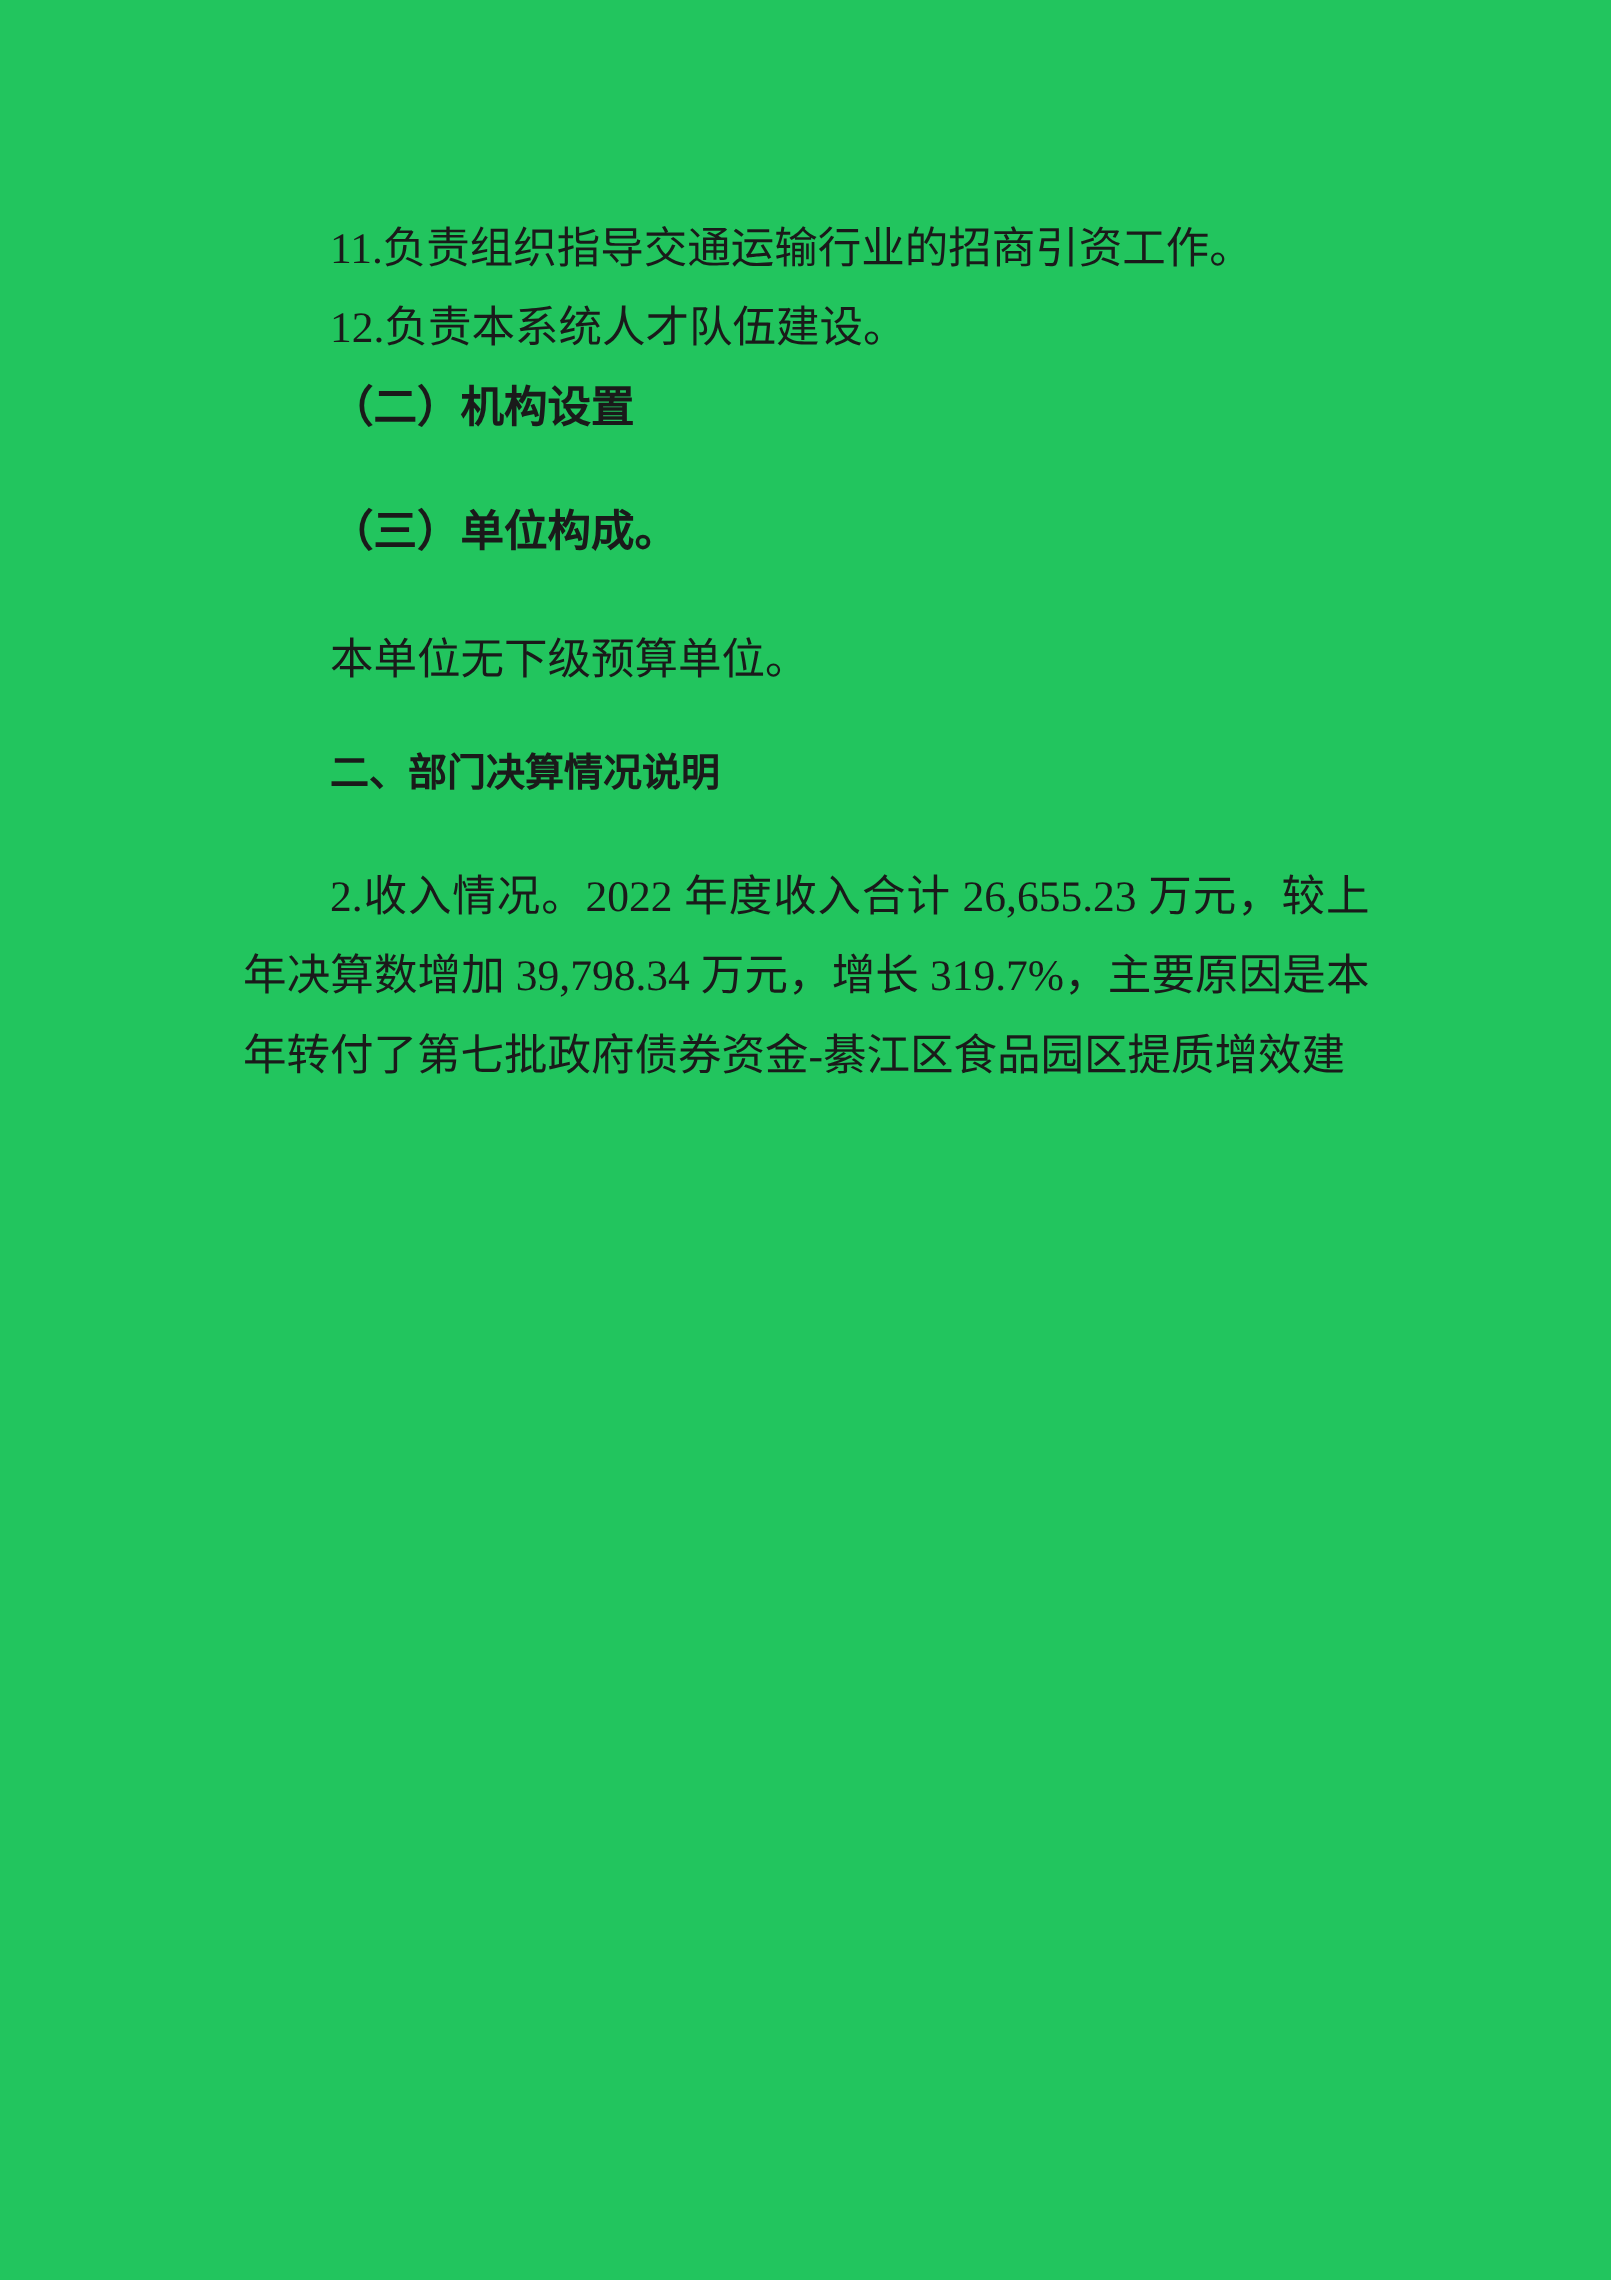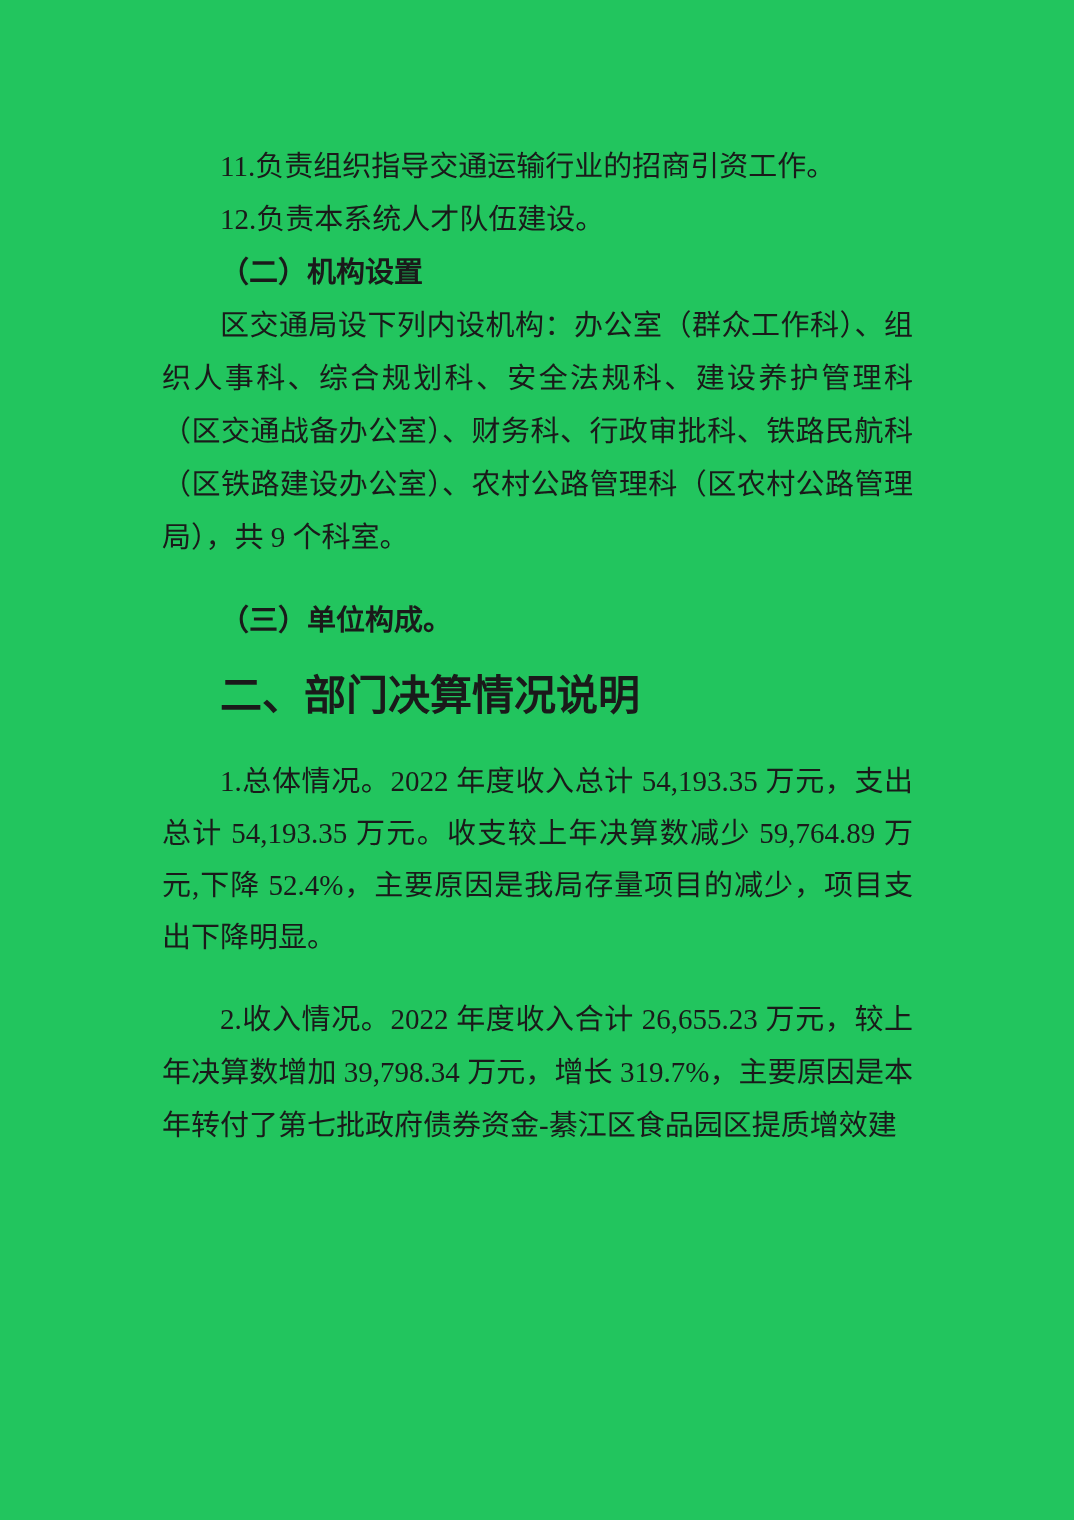--- a/index.html
+++ b/index.html
@@ -39,47 +39,46 @@
   }
   .p.tight { line-height: 52px; }
   .h-kai {
     
     font-weight: bold;
   }
   .h-hei {
     
     font-family: "Liberation Sans", "DejaVu Sans", sans-serif;
     font-weight: 700;
-    font-size: 42px;
+    font-size: 26px;
   }
   .mt30 { margin-top: 30px; }
   .mt32 { margin-top: 32px; }
   .mt22 { margin-top: 22px; }
   .mt26 { margin-top: 26px; }
   .mt33 { margin-top: 33px; }
 </style>
 </head>
 <body>
 
 <div class="page">
   <div class="content">
 
     <p class="p">11.负责组织指导交通运输行业的招商引资工作。</p>
 
     <p class="p">12.负责本系统人才队伍建设。</p>
 
 
     <p class="p h-kai">（二）机构设置</p>
 
-    <p class="p">区交通局设下列内设机构：办公室（群众工作科）、组织人事科、综合规划科、安全法规科、建设养护管理科（区交通战备办公室）、财务科、行政审批科、铁路民航科（区铁路建设办公室）、农村公路管理科（区农村公路管理局），共 9 个科室。</p>
 
     <p class="p h-kai mt30">（三）单位构成。</p>
 
+    <p class="p mt32">本单位无下级预算单位。</p>
 
     <p class="p h-hei mt22">二、部门决算情况说明</p>
 
 
-    <p class="p tight mt33">1.总体情况。2022 年度收入总计 54,193.35 万元，支出总计 54,193.35 万元。收支较上年决算数减少 59,764.89 万元,下降 52.4%，主要原因是我局存量项目的减少，项目支出下降明显。</p>
 
     <p class="p mt30">2.收入情况。2022 年度收入合计 26,655.23 万元，较上年决算数增加 39,798.34 万元，增长 319.7%，主要原因是本年转付了第七批政府债券资金-綦江区食品园区提质增效建</p>
 
   </div>
 </div>
 
 </body></html>

